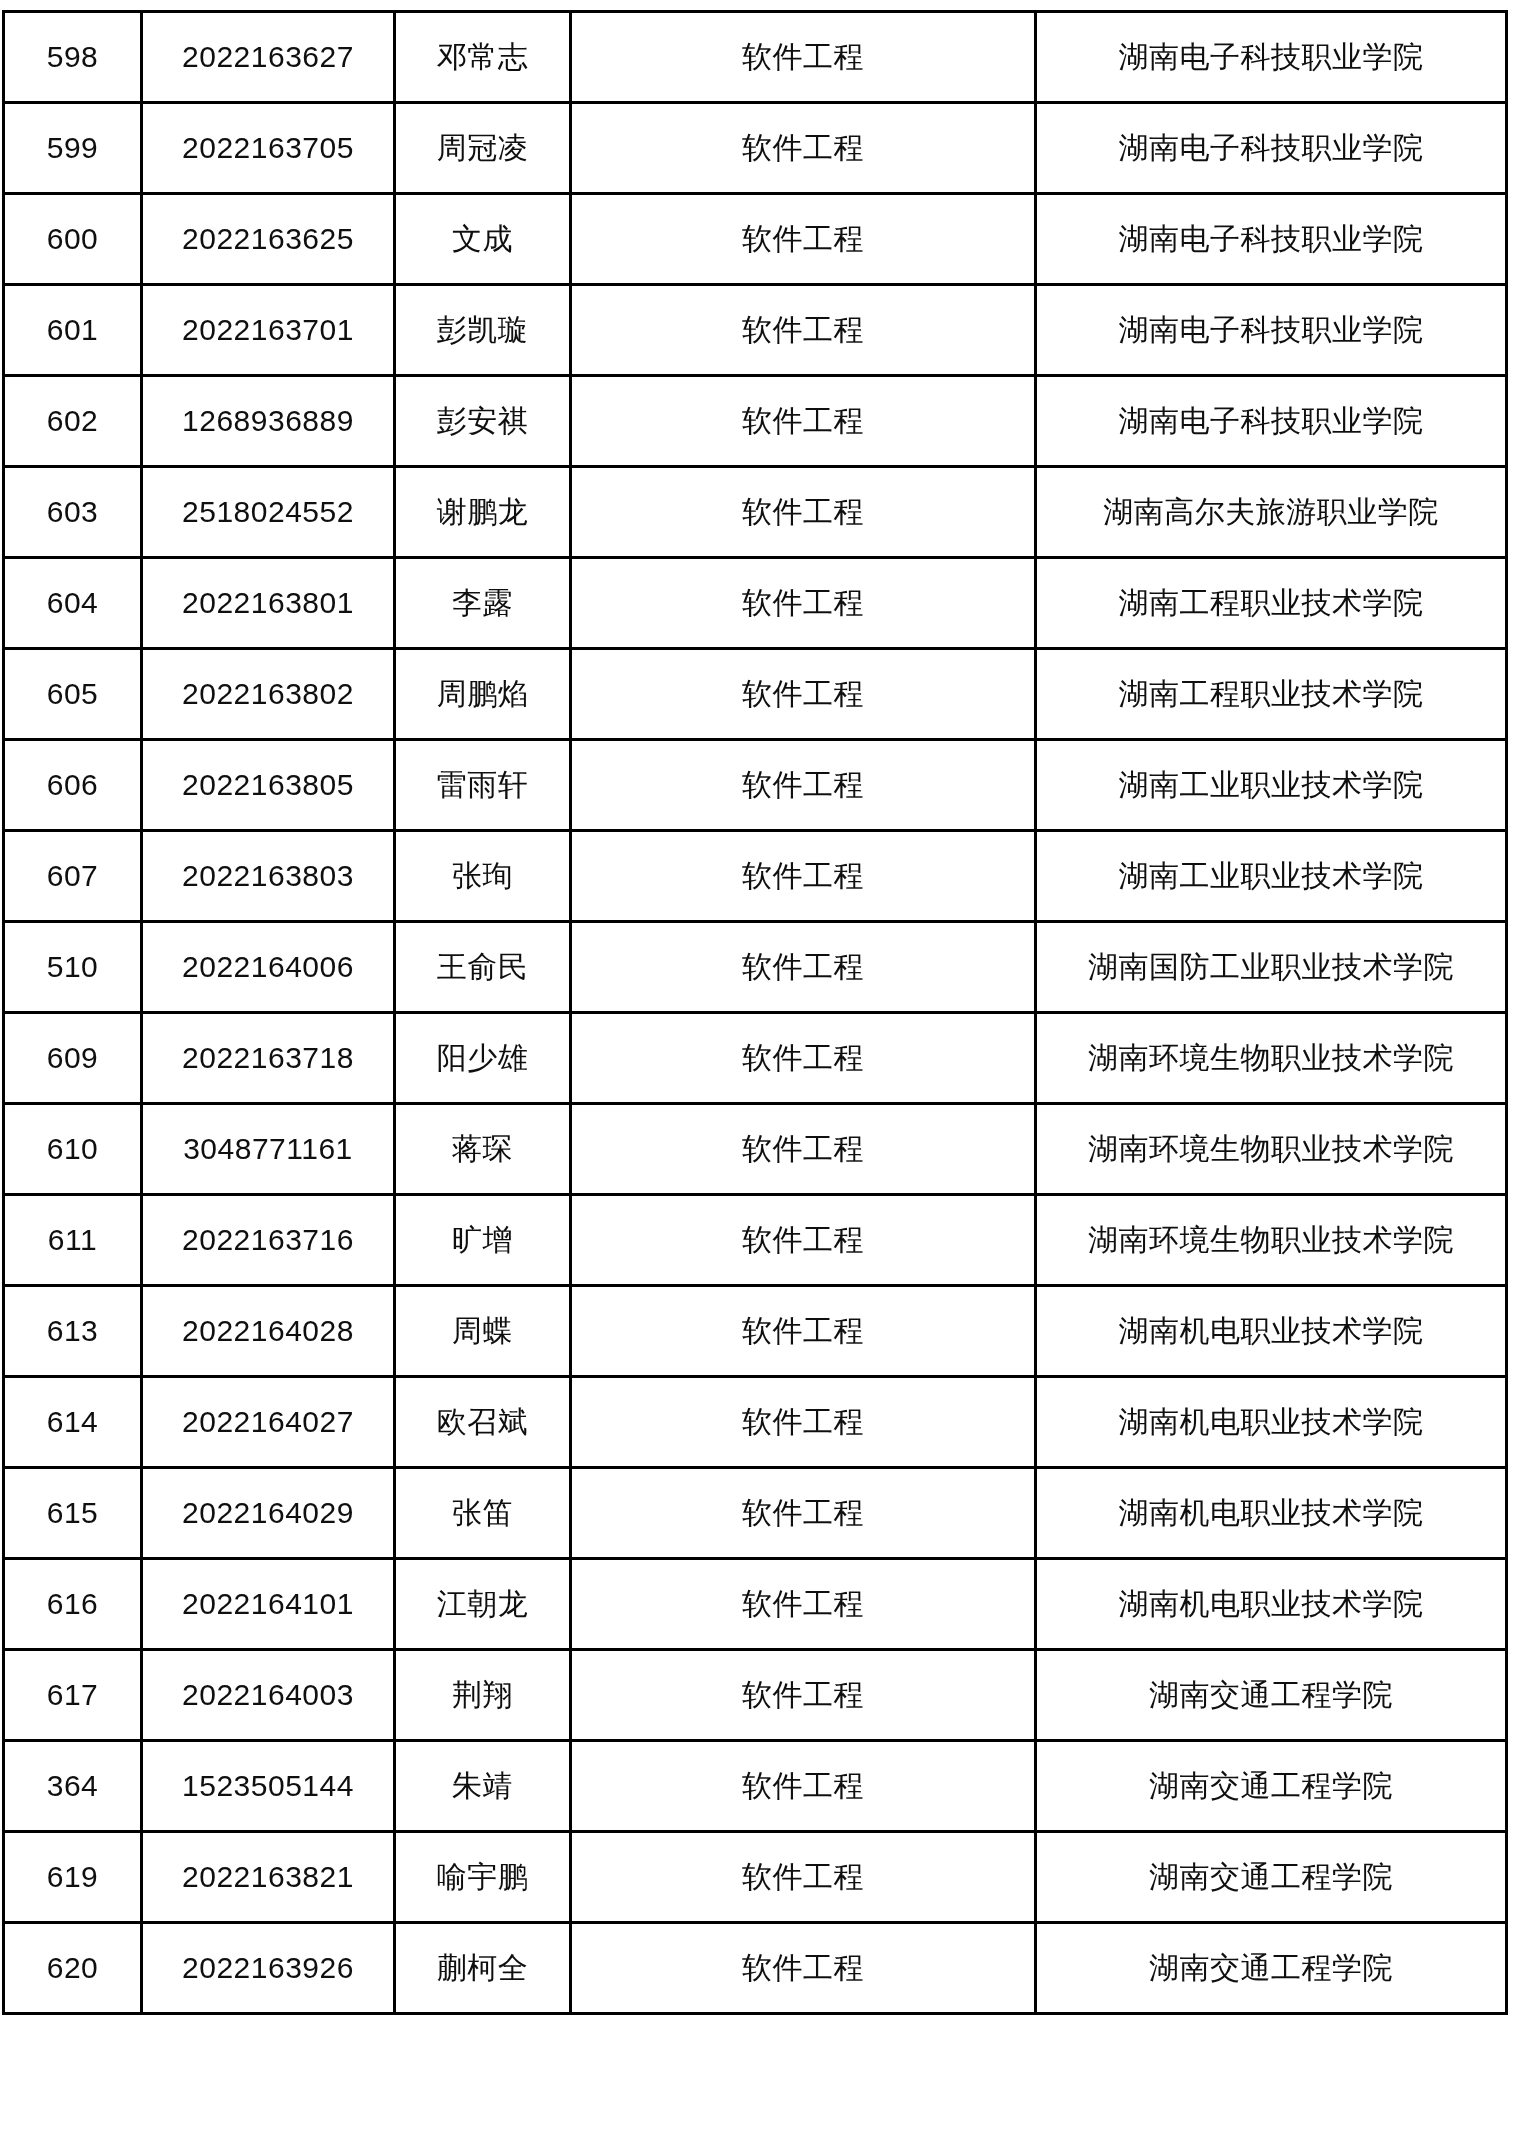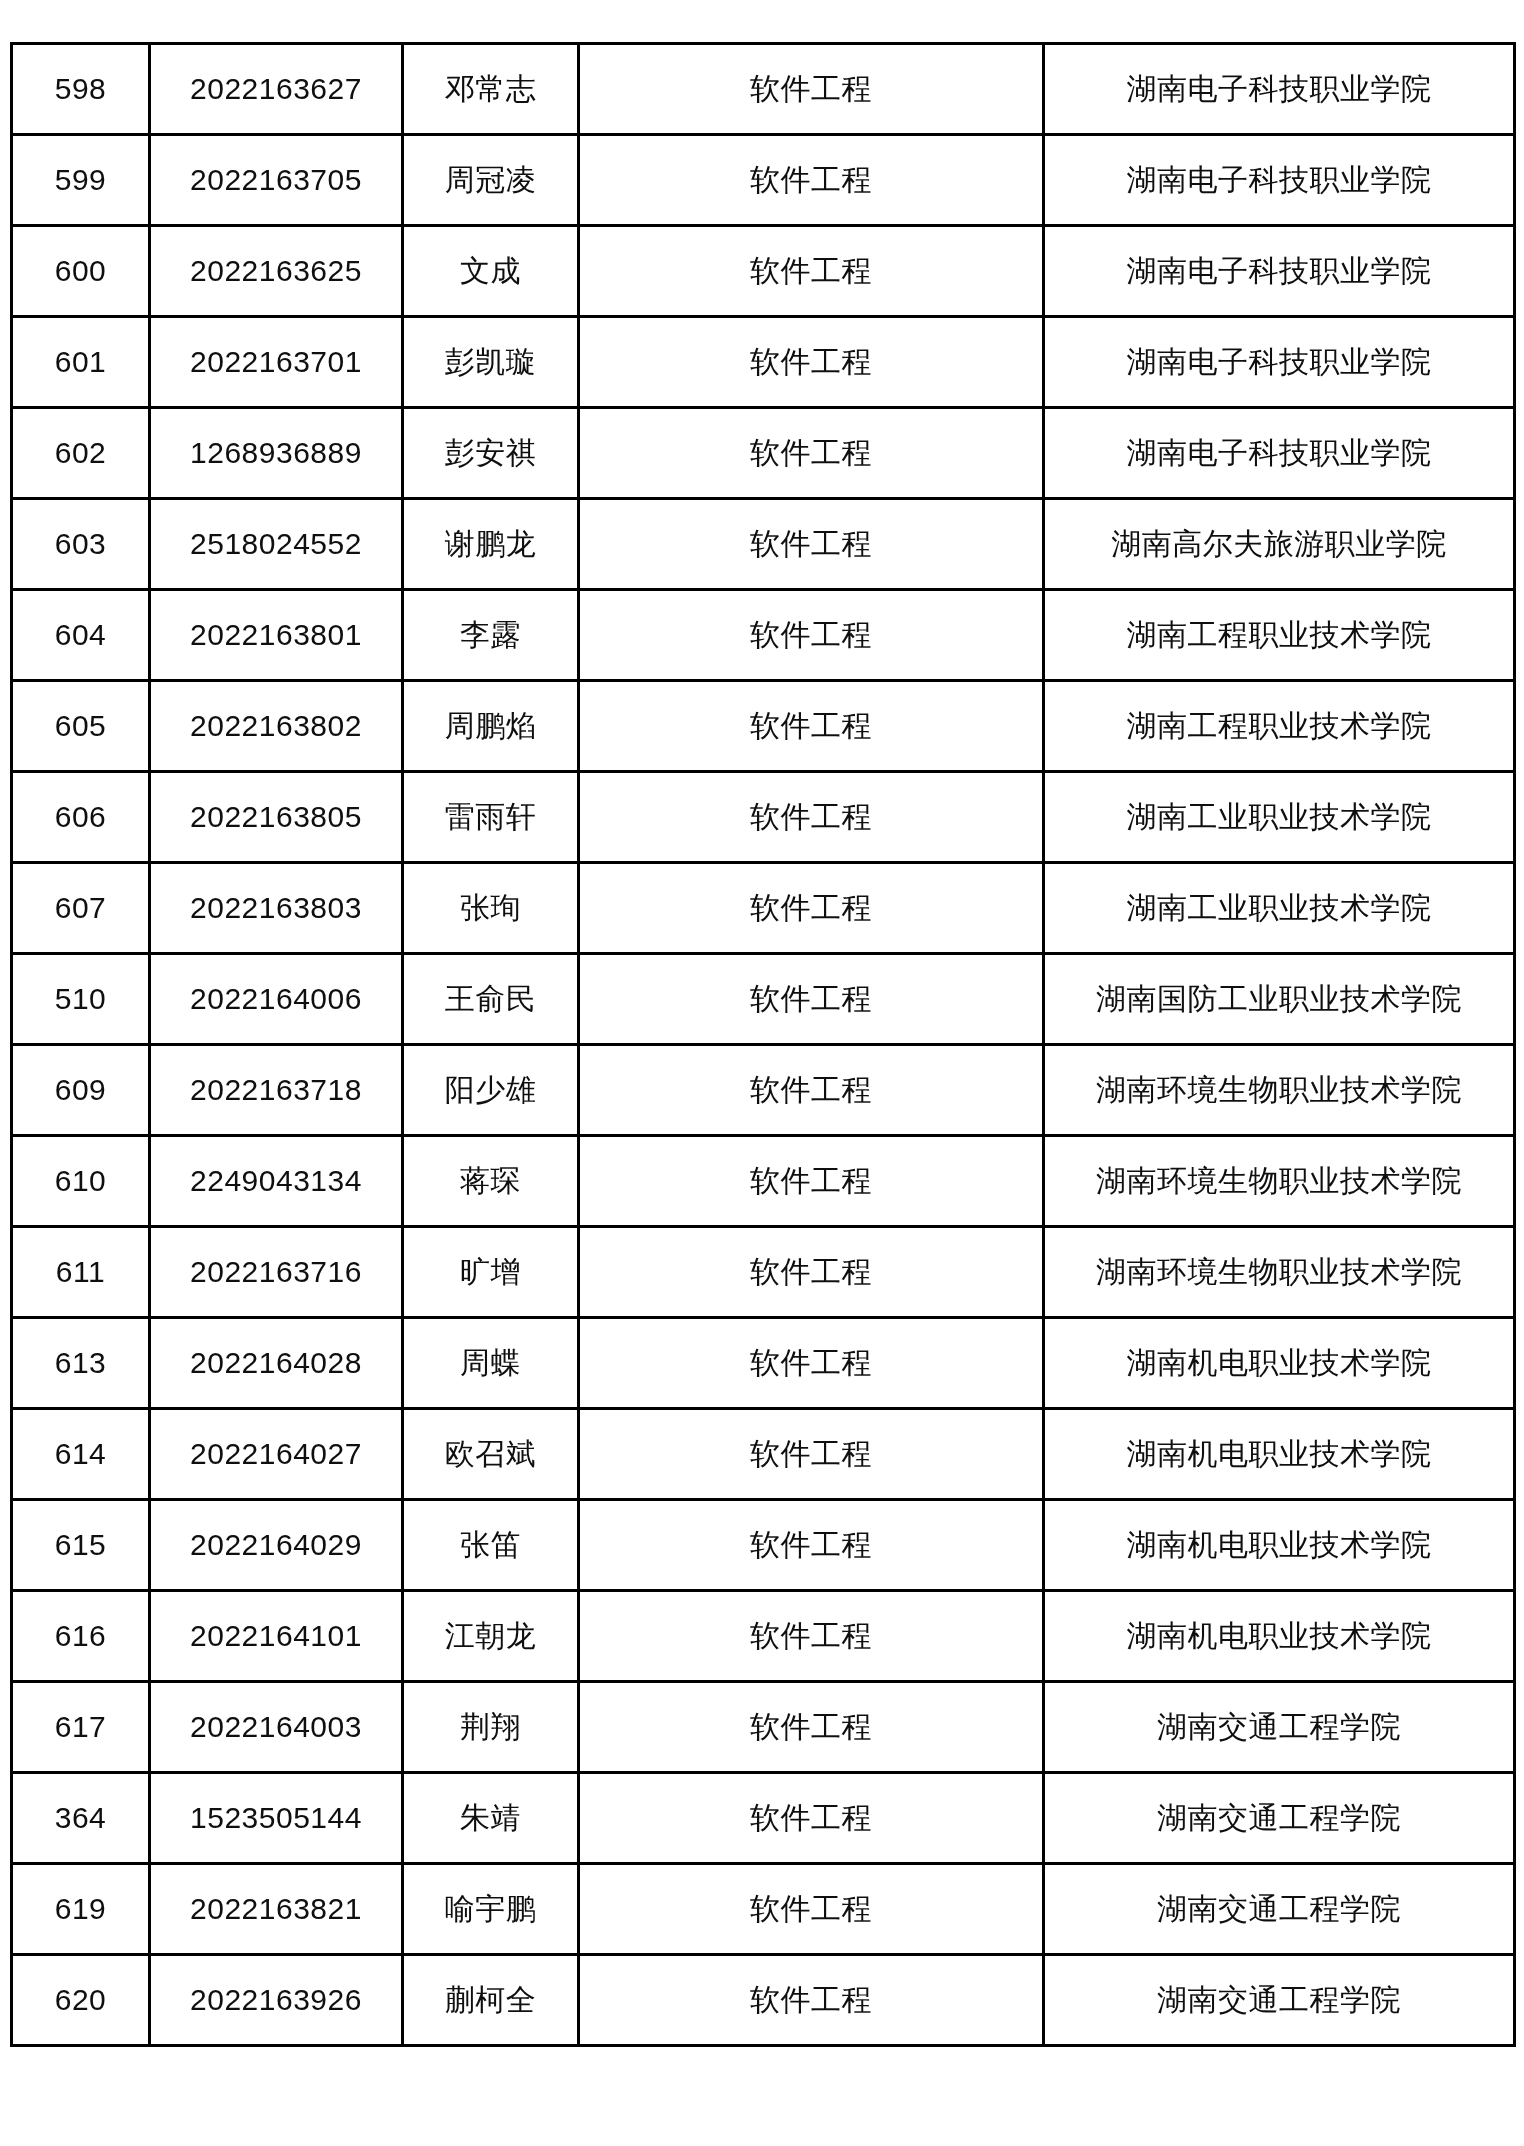--- a/index.html
+++ b/index.html
@@ -10,22 +10,21 @@
   body {
     width: 1524px;
     height: 2146px;
     font-family: "Liberation Sans", "DejaVu Sans", sans-serif;
     color: #0f0f0f;
   }
   .page {
     width: 1524px;
     height: 1583px;
     box-sizing: border-box;
-    padding: 10px 11px 0 10px;
-    margin-top: 32px;
+    padding: 10px 11px 0 2px;
   }
   table.roster {
     border-collapse: collapse;
     table-layout: fixed;
     width: 1503px;
   }
   table.roster td {
     border: 3px solid #000000;
     text-align: center;
     vertical-align: middle;
@@ -136,21 +135,21 @@
   </tr>
         <tr>
     <td>609</td>
     <td>2022163718</td>
     <td>阳少雄</td>
     <td>软件工程</td>
     <td>湖南环境生物职业技术学院</td>
   </tr>
         <tr>
     <td>610</td>
-    <td>2249043134</td>
+    <td>3048771161</td>
     <td>蒋琛</td>
     <td>软件工程</td>
     <td>湖南环境生物职业技术学院</td>
   </tr>
         <tr>
     <td>611</td>
     <td>2022163716</td>
     <td>旷增</td>
     <td>软件工程</td>
     <td>湖南环境生物职业技术学院</td>

